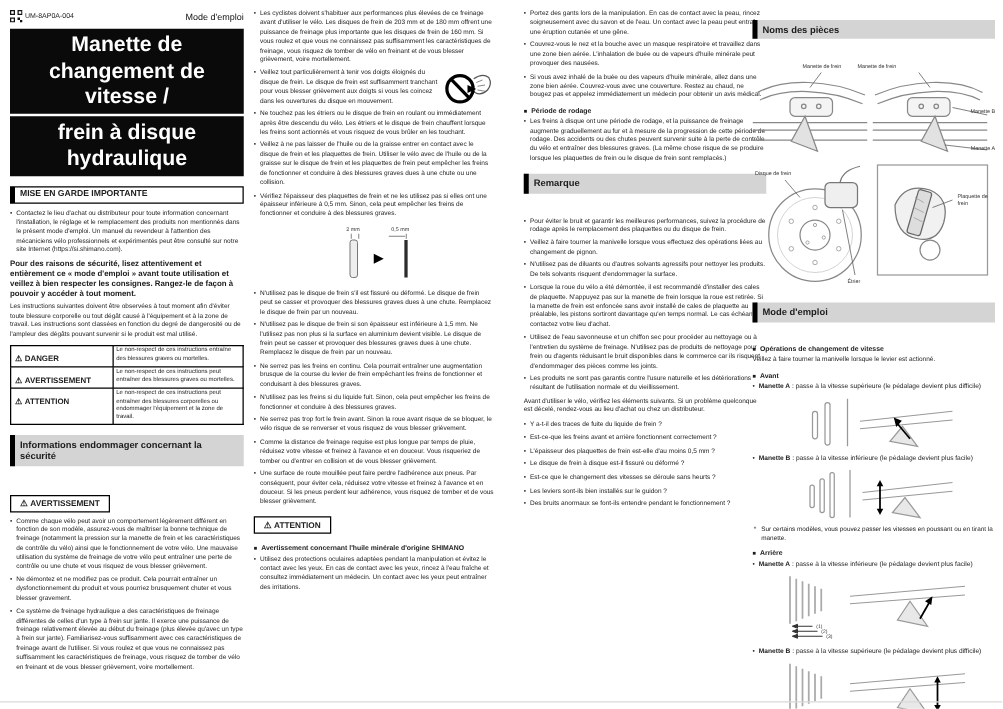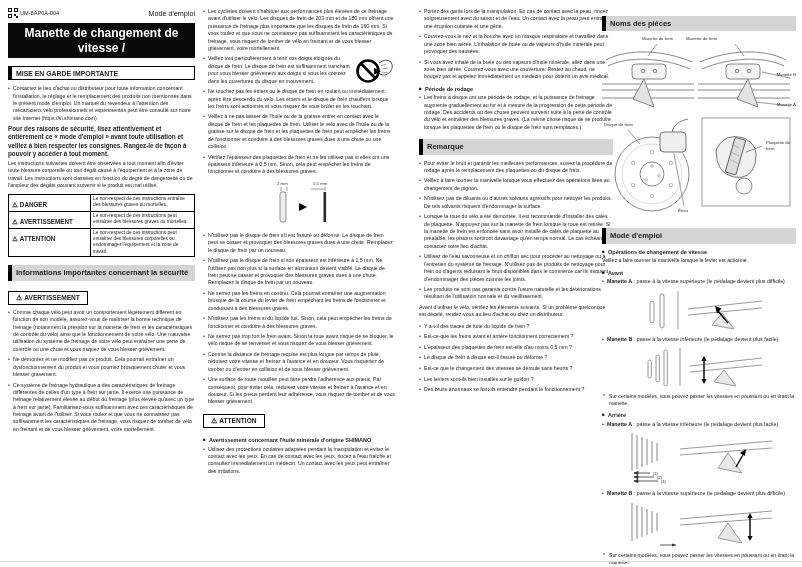--- a/index.html
+++ b/index.html
@@ -8,25 +8,25 @@
   .col{position:absolute;top:8px}
   #col1{left:8px;width:187px}
   #col2{left:203px;width:192px}
   #col3{left:419px;width:194px}
   #col4{left:602px;width:194px}
 
   .hdr{display:flex;align-items:center;gap:2px;margin-bottom:5px}
   .docid{font-size:5.6px;color:#222}
   .doctype{margin-left:auto;font-size:7.2px;color:#111}
 
-  .titlebox{background:#0a0a0a;color:#fff;font-weight:bold;font-size:12px;line-height:1.22;text-align:center;padding:3px 2px}
+  .titlebox{background:#0a0a0a;color:#fff;font-weight:bold;font-size:17px;line-height:1.22;text-align:center;padding:3px 2px}
   .titlebox + .titlebox{margin-top:2px}
 
   .sec-outline{border:1px solid #000;border-left:4px solid #000;background:#fff;font-weight:bold;font-size:6.9px;padding:2.5px 4px;margin:8px 0 5px}
-  .sec-gray{background:#d4d4d4;border-left:4px solid #000;font-weight:bold;font-size:7.5px;line-height:1.25;padding:3px 4px;margin:8px 0 5px}
+  .sec-gray{background:#d4d4d4;border-left:4px solid #000;font-weight:bold;font-size:7.5px;line-height:1.25;padding:3px 4px;margin:8px 0 19px}
 
   .bullet{position:relative;padding-left:5px;font-size:5.2px;line-height:1.42;margin-bottom:3.2px}
   .bullet::before{content:"•";position:absolute;left:0;top:0;font-size:5.2px}
   .plainpara{font-size:5.2px;line-height:1.42;margin-bottom:4px}
   .boldpara{font-size:6.3px;font-weight:bold;line-height:1.3;margin:2px 0 2px}
 
   .subhead{font-size:5.5px;font-weight:bold;margin:5px 0 2.5px;position:relative;padding-left:6px}
   .subhead::before{content:"■";position:absolute;left:0;top:0;font-size:4.6px}
 
   table.sev{border-collapse:collapse;width:100%;margin:4px 0 2px}
@@ -70,20 +70,21 @@
           <rect x="1" y="1" width="2" height="2" fill="#fff"></rect>
           <rect x="7" y="1" width="2" height="2" fill="#fff"></rect>
           <rect x="1" y="7" width="2" height="2" fill="#fff"></rect>
           <rect x="6" y="6" width="2" height="2" fill="#111"></rect>
           <rect x="8" y="8" width="2" height="2" fill="#111"></rect>
         </svg>
       <span class="docid">UM-8AP0A-004</span>
       <span class="doctype">Mode d'emploi</span>
     </div>
     <div class="titlebox">Manette de changement de vitesse /</div>
+    <div class="titlebox">frein à disque hydraulique</div>
 
     <div class="sec-outline">MISE EN GARDE IMPORTANTE</div>
     <div>
         <div class="bullet">Contactez le lieu d'achat ou distributeur pour toute information concernant l'installation, le réglage et le remplacement des produits non mentionnés dans le présent mode d'emploi. Un manuel du revendeur à l'attention des mécaniciens vélo professionnels et expérimentés peut être consulté sur notre site Internet (https://si.shimano.com).</div>
       </div>
     <p class="boldpara">Pour des raisons de sécurité, lisez attentivement et entièrement ce « mode d'emploi » avant toute utilisation et veillez à bien respecter les consignes. Rangez-le de façon à pouvoir y accéder à tout moment.</p>
     <p class="plainpara">Les instructions suivantes doivent être observées à tout moment afin d'éviter toute blessure corporelle ou tout dégât causé à l'équipement et à la zone de travail. Les instructions sont classées en fonction du degré de dangerosité ou de l'ampleur des dégâts pouvant survenir si le produit est mal utilisé.</p>
 
     <table class="sev">
       <tbody>
@@ -95,21 +96,21 @@
         <td class="sevlab"><span class="wt">⚠</span><span>AVERTISSEMENT</span></td>
         <td class="sevtxt">Le non-respect de ces instructions peut entraîner des blessures graves ou mortelles.</td>
       </tr>
       <tr>
         <td class="sevlab"><span class="wt">⚠</span><span>ATTENTION</span></td>
         <td class="sevtxt">Le non-respect de ces instructions peut entraîner des blessures corporelles ou endommager l'équipement et la zone de travail.</td>
       </tr>
     </tbody>
       </table>
 
-    <div class="sec-gray">Informations importantes concernant la sécurité</div>
+    <div class="sec-gray">Informations endommager concernant la sécurité</div>
     <div class="warnbox"><span class="wt">⚠</span><span>AVERTISSEMENT</span></div>
     <div>
         <div class="bullet">Comme chaque vélo peut avoir un comportement légèrement différent en fonction de son modèle, assurez-vous de maîtriser la bonne technique de freinage (notamment la pression sur la manette de frein et les caractéristiques de contrôle du vélo) ainsi que le fonctionnement de votre vélo. Une mauvaise utilisation du système de freinage de votre vélo peut entraîner une perte de contrôle ou une chute et vous risquez de vous blesser grièvement.</div>
         <div class="bullet">Ne démontez et ne modifiez pas ce produit. Cela pourrait entraîner un dysfonctionnement du produit et vous pourriez brusquement chuter et vous blesser gravement.</div>
         <div class="bullet">Ce système de freinage hydraulique a des caractéristiques de freinage différentes de celles d'un type à frein sur jante. Il exerce une puissance de freinage relativement élevée au début du freinage (plus élevée qu'avec un type à frein sur jante). Familiarisez-vous suffisamment avec ces caractéristiques de freinage avant de l'utiliser. Si vous roulez et que vous ne connaissez pas suffisamment les caractéristiques de freinage, vous risquez de tomber de vélo en freinant et de vous blesser grièvement, voire mortellement.</div>
       </div>
   </div>
 
   <div class="col" id="col2">
     <div>

